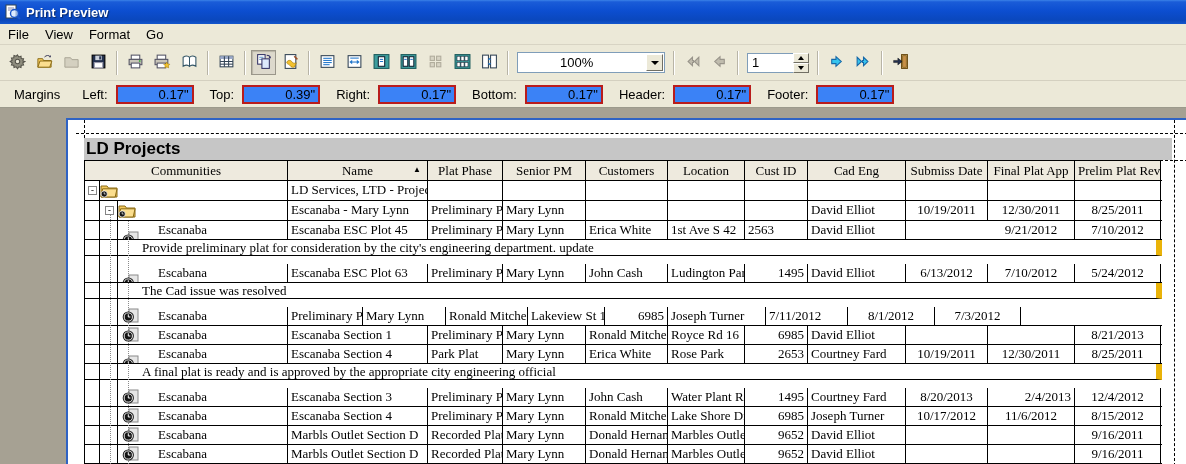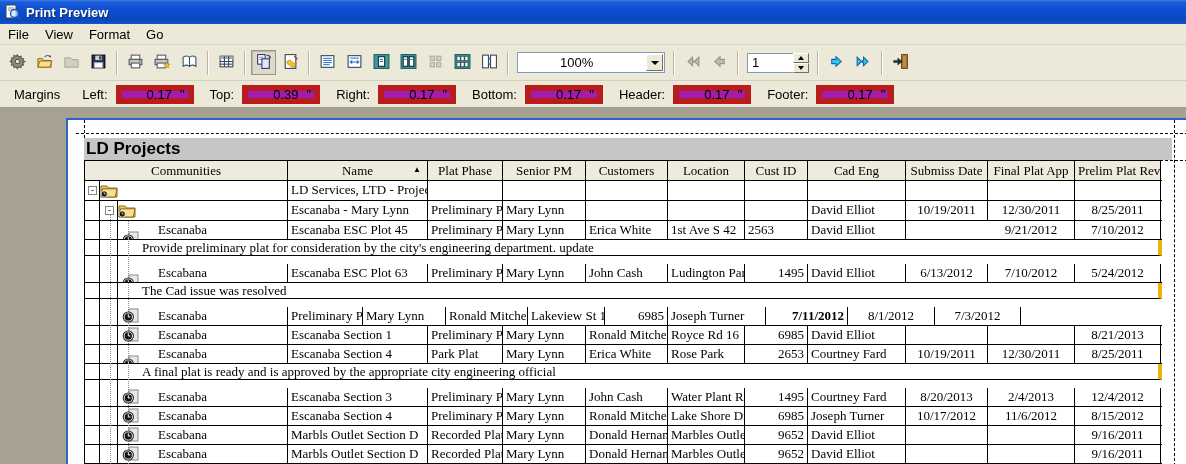--- a/index.html
+++ b/index.html
@@ -36,21 +36,21 @@
   .spinner { display:flex; flex-direction:column; }
   .spinbtn { width:16px; height:10px; background:#ece9d8; border:1px solid; border-color:#fff #716f64 #716f64 #fff;
     display:flex; align-items:center; justify-content:center; }
   .arrow-up-s { width:0; height:0; border-left:3px solid transparent; border-right:3px solid transparent; border-bottom:4px solid #000; }
   .arrow-dn-s { width:0; height:0; border-left:3px solid transparent; border-right:3px solid transparent; border-top:4px solid #000; }
 
   
   .marginsbar { height:27px; display:flex; align-items:center; gap:8px; padding-left:14px; background:#ece9d8;
     border-bottom:1px solid #9c9a8c; }
   .mlabel { color:#000; }
-  .mfield { width:78px; height:19px; border:6px solid #b91c1c; background:#a21caf; display:flex; align-items:center; justify-content:flex-end; padding-right:3px; gap:8px; }
+  .mfield { width:78px; height:19px; border:2px solid #b91c1c; background:#3b82f6; display:flex; align-items:center; justify-content:flex-end; padding-right:3px; gap:0; }
 
   
   .preview { position:relative; width:1186px; height:356px; background:#a6a193; overflow:hidden; }
   .page { position:absolute; left:66px; top:10px; width:1120px; height:346px; background:#fff;
     border-top:2px solid #2f63c4; border-left:2px solid #2f63c4; overflow:hidden; }
   .dashH, .dashV { position:absolute; }
   .dashH { border-top:1px dashed #000; height:0; }
   .dashV { border-left:1px dashed #000; width:0; }
 
   .reporttitle { position:absolute; left:16px; top:18px; width:1088px; height:22px; background:#c6c6c6;
@@ -60,21 +60,21 @@
   .rtable { position:absolute; left:16px; top:40px; width:1078px; border-left:1px solid #000; border-top:1px solid #000;
     font-family:"Liberation Serif", serif; font-size:13px; }
   .rrow { display:flex; position:relative; height:19px; border-bottom:1px solid #000; background:#fff; }
   .rrow.rhead { height:20px; }
   .rrow.group { height:20px; }
   .rcell { height:100%; border-right:1px solid #000; padding:1px 3px 0 3px; white-space:nowrap; overflow:hidden; }
   .hcell { background:#eeeade; text-align:center; padding-top:2px; position:relative; }
   .sortarrow { position:absolute; right:6px; top:5px; font-size:8px; line-height:8px; color:#000; }
   .commcell { position:relative; padding:1px 0 0 0; }
   .commtext { padding-left:73px; }
-  .noterow { height:16px; width:1077px; border-right:4px solid #eab308; }
+  .noterow { height:16px; width:1077px; border-right:6px solid #eab308; }
   .notetext { padding-left:57px; font-size:13px; line-height:15px; }
   .gaprow { height:8px; border-bottom:none; border-right:none; }
   .expander { position:absolute; top:5px; width:9px; height:9px; background:#fff; border:1px solid #848484;
     font-size:9px; line-height:7px; text-align:center; font-family:"DejaVu Sans Mono",monospace; color:#000; z-index:3; }
   .exp0 { left:3px; } .exp1 { left:20px; }
   .folder { position:absolute; width:18px; height:15px; z-index:2; }
   .fold0 { left:15px; top:2px; } .fold1 { left:33px; top:2px; }
   .clockicon { position:absolute; left:37px; top:1px; width:17px; height:16px; z-index:2; }
   .clockicon.low { top:10px; }
   .treeline { position:absolute; width:0; z-index:1; }
@@ -462,21 +462,21 @@
                   <circle cx="6.3" cy="9" r="4.1" fill="none" stroke="#fff" stroke-width=".9"></circle>
                   <line x1="6.3" y1="9" x2="6.3" y2="6.3" stroke="#fff"></line>
                   <line x1="6.3" y1="9" x2="8.4" y2="9" stroke="#fff"></line>
                 </svg></div><span class="commtext">Escanaba</span></div>
             <div class="rcell" style="width: 75px;">Preliminary Pl:</div>
             <div class="rcell" style="width: 83px;">Mary Lynn</div>
             <div class="rcell" style="width: 82px;">Ronald Mitchel</div>
             <div class="rcell" style="width: 77px;">Lakeview St 12</div>
             <div class="rcell" style="width: 63px; text-align: right;">6985</div>
             <div class="rcell" style="width: 98px;">Joseph Turner</div>
-            <div class="rcell" style="width: 82px; text-align: right; font-weight: bold;">7/11/2012</div>
+            <div class="rcell" style="width: 82px; text-align: left;">7/11/2012</div>
             <div class="rcell" style="width: 87px; text-align: center;">8/1/2012</div>
             <div class="rcell" style="width: 86px; text-align: center;">7/3/2012</div>
           </div>
           <div class="rrow data">
             <div class="rcell commcell" style="width: 203px;"><div class="clockicon"><svg viewBox="0 0 17 16">
                   <rect x="7" y="1" width="9" height="13" fill="#e6e6e6" stroke="#8a8a8a"></rect>
                   <circle cx="6.3" cy="9" r="5.6" fill="#151515"></circle>
                   <circle cx="6.3" cy="9" r="4.1" fill="none" stroke="#fff" stroke-width=".9"></circle>
                   <line x1="6.3" y1="9" x2="6.3" y2="6.3" stroke="#fff"></line>
                   <line x1="6.3" y1="9" x2="8.4" y2="9" stroke="#fff"></line>
@@ -524,21 +524,21 @@
                   <line x1="6.3" y1="9" x2="8.4" y2="9" stroke="#fff"></line>
                 </svg></div><span class="commtext">Escanaba</span></div>
             <div class="rcell" style="width: 140px;">Escanaba Section 3</div>
             <div class="rcell" style="width: 75px;">Preliminary Pl:</div>
             <div class="rcell" style="width: 83px;">Mary Lynn</div>
             <div class="rcell" style="width: 82px;">John Cash</div>
             <div class="rcell" style="width: 77px;">Water Plant Rd</div>
             <div class="rcell" style="width: 63px; text-align: right;">1495</div>
             <div class="rcell" style="width: 98px;">Courtney Fard</div>
             <div class="rcell" style="width: 82px; text-align: center;">8/20/2013</div>
-            <div class="rcell" style="width: 87px; text-align: center; font-family: Liberation Serif, serif;">2/4/2013</div>
+            <div class="rcell" style="width: 87px; text-align: right; font-family: Liberation Serif, serif;">2/4/2013</div>
             <div class="rcell" style="width: 86px; text-align: center;">12/4/2012</div>
           </div>
           <div class="rrow data">
             <div class="rcell commcell" style="width: 203px;"><div class="clockicon"><svg viewBox="0 0 17 16">
                   <rect x="7" y="1" width="9" height="13" fill="#e6e6e6" stroke="#8a8a8a"></rect>
                   <circle cx="6.3" cy="9" r="5.6" fill="#151515"></circle>
                   <circle cx="6.3" cy="9" r="4.1" fill="none" stroke="#fff" stroke-width=".9"></circle>
                   <line x1="6.3" y1="9" x2="6.3" y2="6.3" stroke="#fff"></line>
                   <line x1="6.3" y1="9" x2="8.4" y2="9" stroke="#fff"></line>
                 </svg></div><span class="commtext">Escanaba</span></div>

